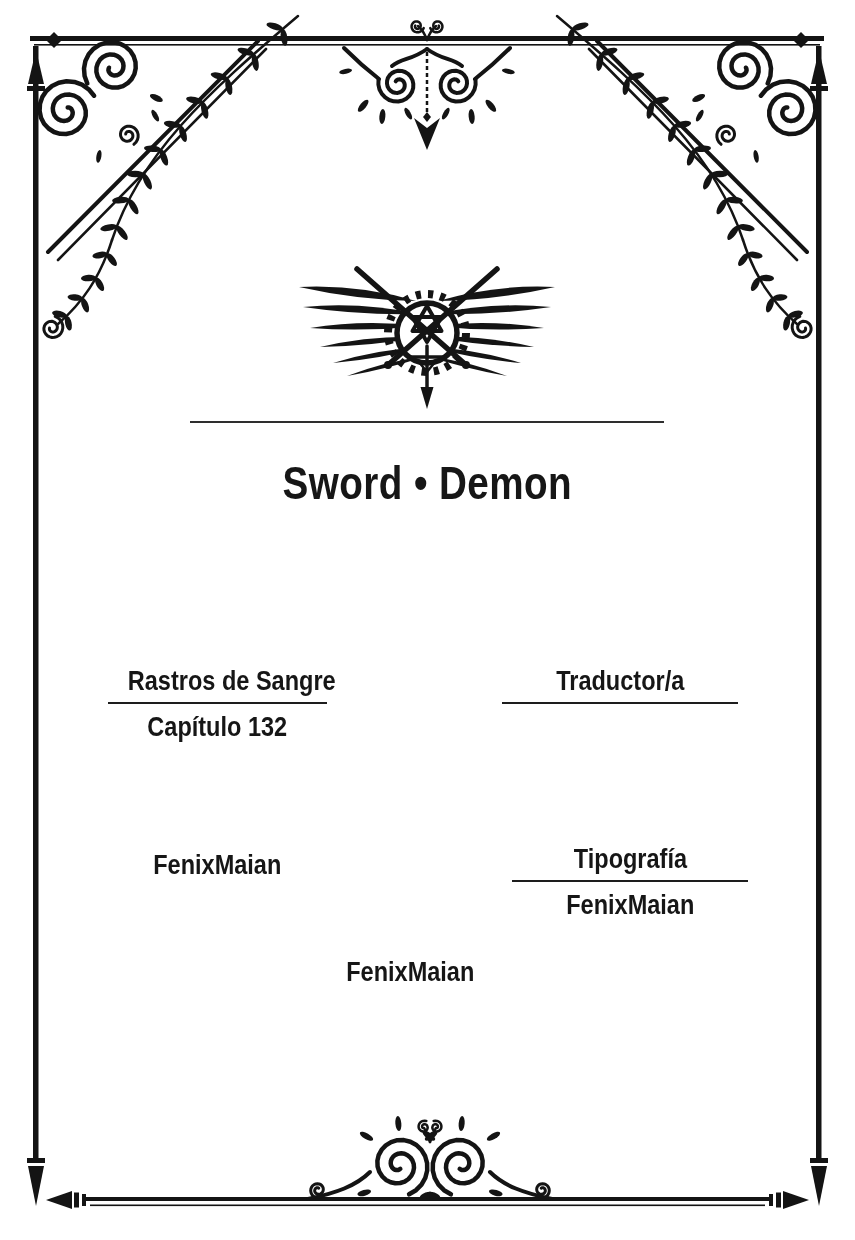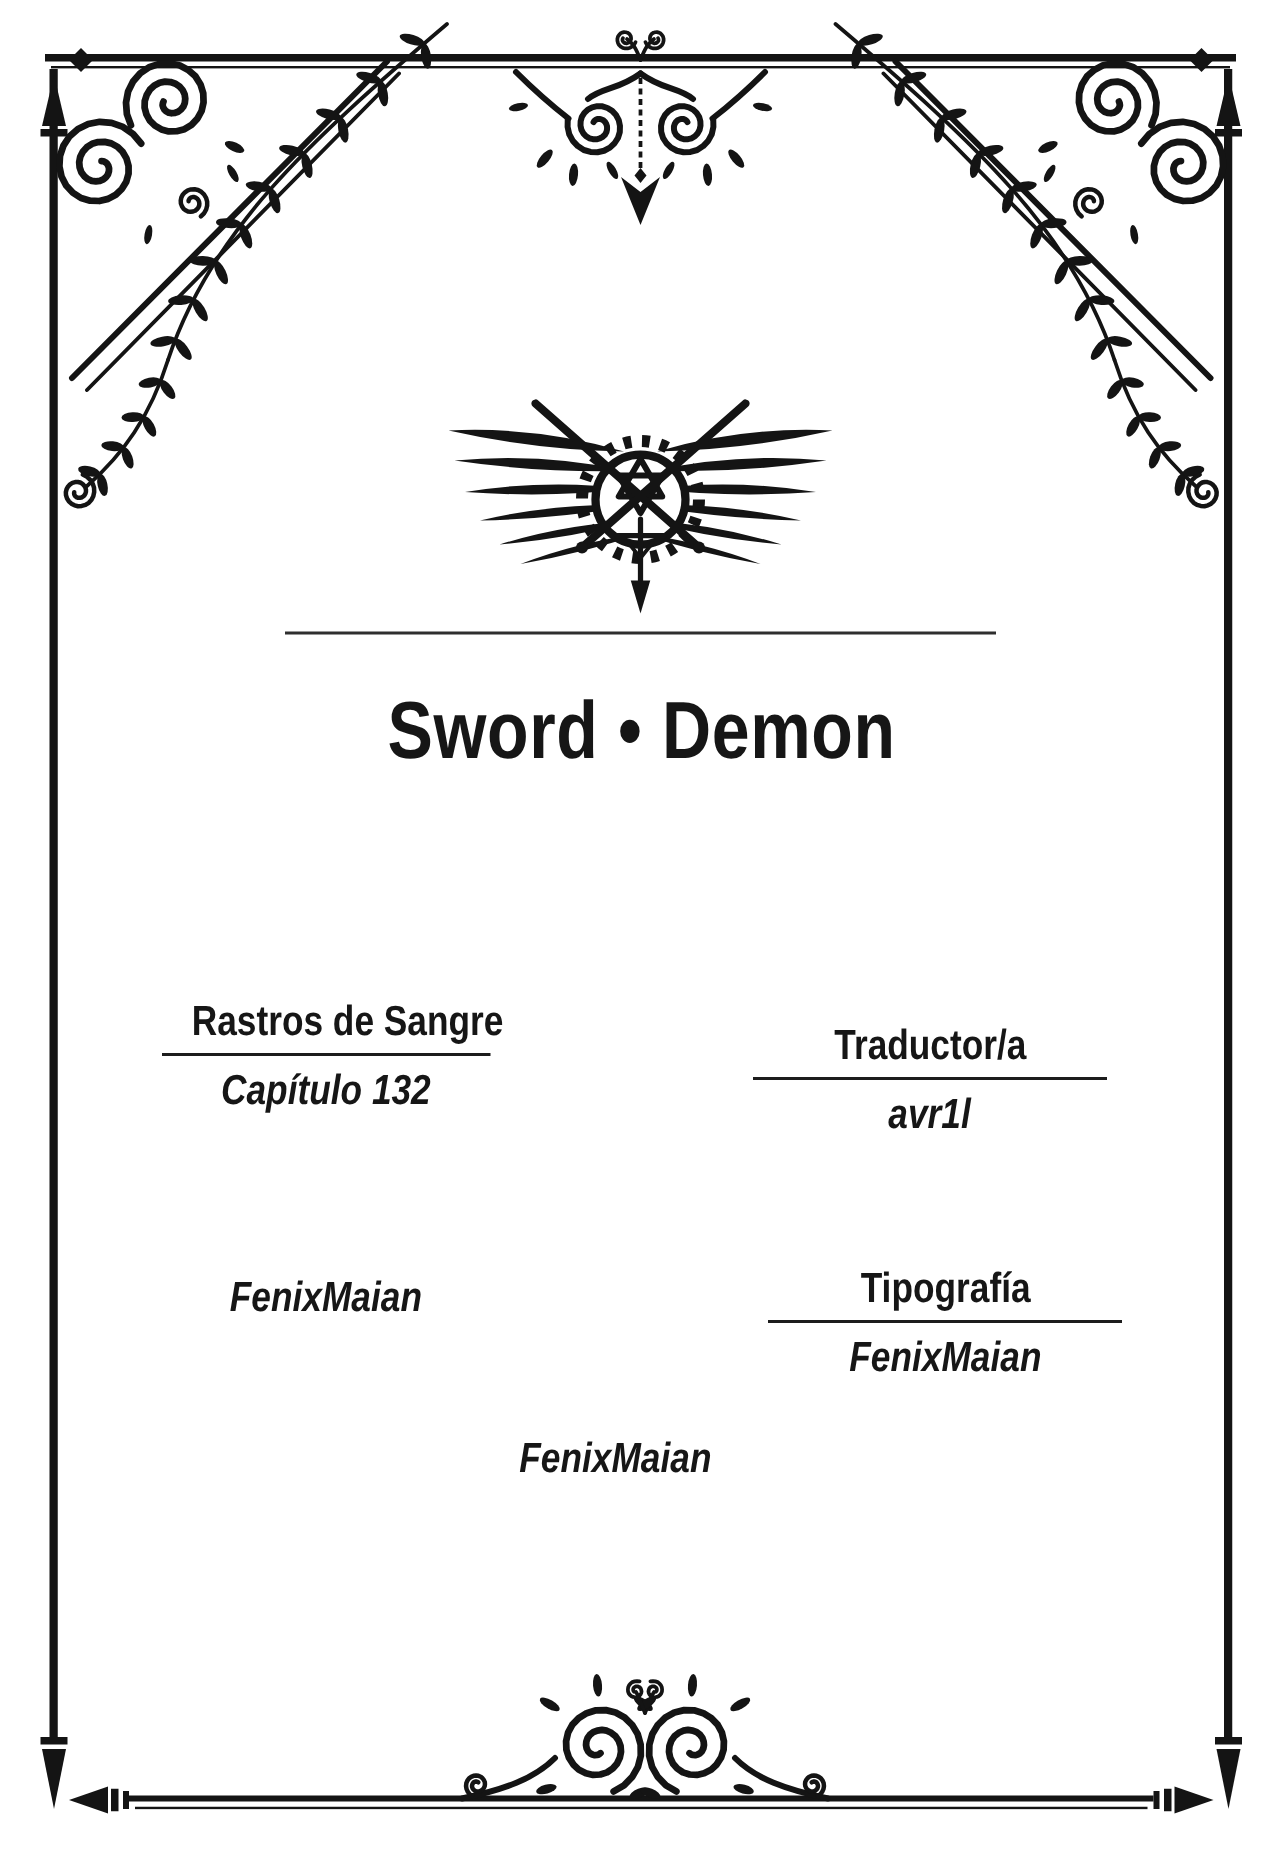--- a/index.html
+++ b/index.html
@@ -1,27 +1,27 @@
 <!DOCTYPE html>
 <html><head>
 <meta charset="utf-8">
 <style>
   html,body{margin:0;padding:0;background:#ffffff;}
   .page{position:relative;width:855px;height:1240px;background:#ffffff;overflow:hidden;
         font-family:"Liberation Sans", sans-serif;}
   #deco{position:absolute;left:0;top:0;width:855px;height:1240px;}
   .divider{position:absolute;left:190px;top:421px;width:474px;height:2px;background:#2e2e2e;}
   .title{position:absolute;left:0;top:456px;width:100%;margin:0;text-align:center;
-         font-size:54px;font-weight:bold;color:#161616;letter-spacing:0.5px;}
+         font-size:46px;font-weight:bold;color:#161616;letter-spacing:0.5px;}
   .cond{display:inline-block;transform:scaleX(0.84);transform-origin:50% 50%;white-space:nowrap;}
   .credit{position:absolute;font-size:28px;line-height:1.2;font-weight:bold;color:#161616;}
   .credit .label{text-align:center;padding-bottom:4px;border-bottom:2.5px solid #1d1d1d;}
-  .credit .value{text-align:center;margin-top:6px;font-style:italic;}
+  .credit .value{text-align:center;margin-top:6px;}
   #credit-series{left:108px;top:664px;width:219px;}
-  #credit-translator{left:502px;top:664px;width:236px;margin-top:16px;}
+  #credit-translator{left:502px;top:664px;width:236px;}
   #credit-cleaner{left:108px;top:842px;width:219px;}
   #credit-typesetter{left:512px;top:842px;width:236px;}
   #credit-proofreader{left:290px;top:949px;width:240px;}
 </style>
 </head>
 <body>
 
 <div class="page">
 
   <svg id="deco" viewBox="0 0 855 1240">
@@ -214,21 +214,20 @@
     <span class="cond">Sword • Demon</span>
   </h1>
 
   <div class="credit" id="credit-series">
     <div class="label"><span class="cond">Rastros de Sangre</span></div>
     <div class="value"><span class="cond">Capítulo 132</span></div>
   </div>
 
   <div class="credit" id="credit-translator">
     <div class="label"><span class="cond">Traductor/a</span></div>
-    <div class="value"><span class="cond">avr1l</span></div>
   </div>
 
   <div class="credit" id="credit-cleaner">
     <div class="value"><span class="cond">FenixMaian</span></div>
   </div>
 
   <div class="credit" id="credit-typesetter">
     <div class="label"><span class="cond">Tipografía</span></div>
     <div class="value"><span class="cond">FenixMaian</span></div>
   </div>

